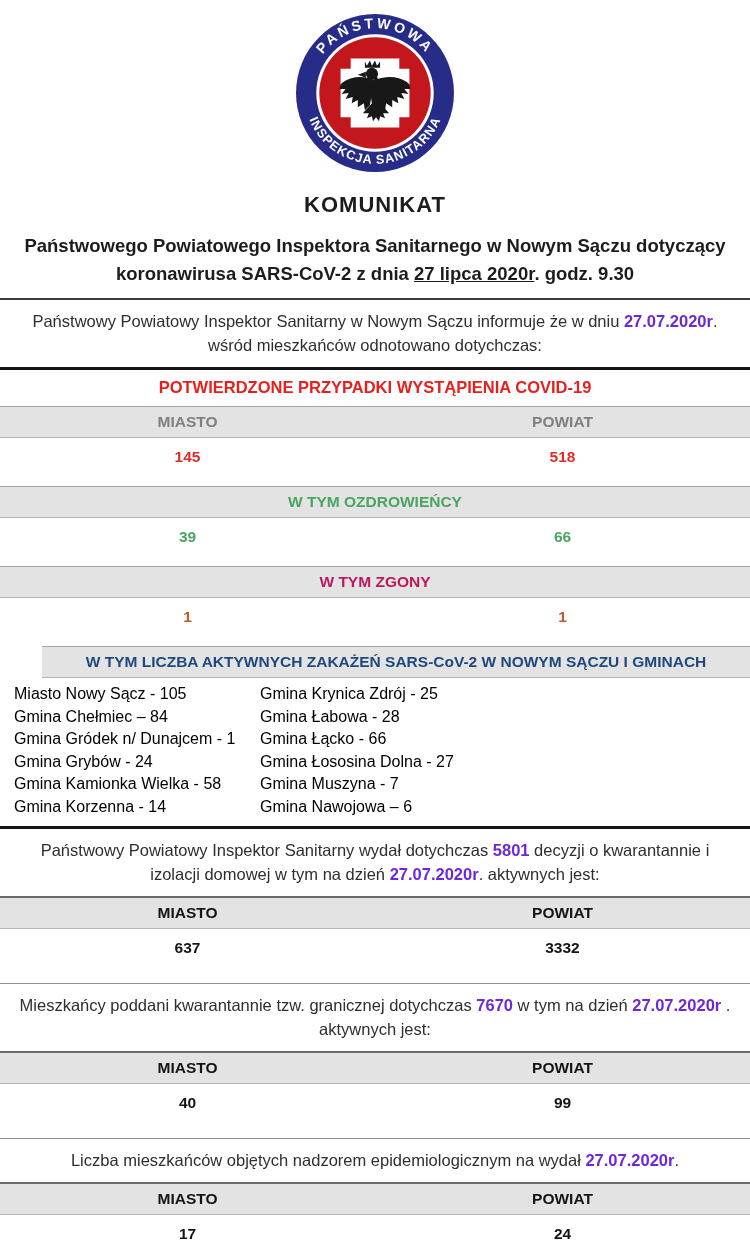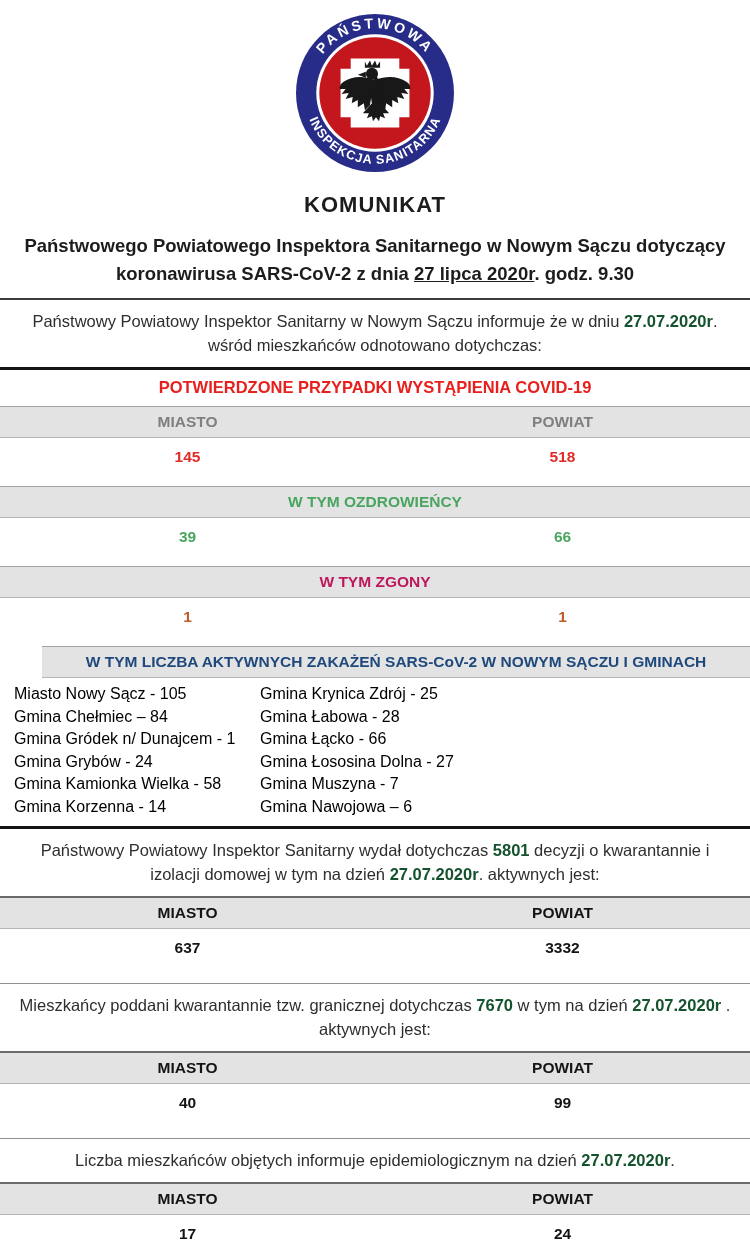--- a/index.html
+++ b/index.html
@@ -21,21 +21,21 @@
   .subtitle .u{text-decoration:underline;}
   
   .rule-md{border:none;border-top:2px solid #3c3c3c;margin:8px 0 0 0;}
   .rule-thick{border:none;border-top:3px solid #141414;margin:0;}
   .rule-thin{border:none;border-top:1px solid #8f8f8f;margin:0;}
   
   .para{
     text-align:center;font-size:16.5px;line-height:24px;color:#2e2e2e;
     margin:0;padding:9px 14px 10px 14px;
   }
-  .para b{color:#14532d;}
+  .para b{color:#6d28d9;}
   
   .head-red{
     text-align:center;font-size:16.5px;font-weight:700;color:#e8201d;
     padding:8px 0 9px 0;
   }
   
   .band{
     background:#e3e3e3;border-top:1px solid #a3a3a3;border-bottom:1px solid #b5b5b5;
     display:flex;padding:6px 0;font-size:15.5px;font-weight:700;
   }
@@ -181,21 +181,21 @@
     <span class="cell">POWIAT</span>
   </div>
   <div class="vals c-black">
     <span class="cell">40</span>
     <span class="cell">99</span>
   </div>
 
   <div class="spacer-sm"></div>
   <hr class="rule-thin">
 
-  <p class="para"><span>Liczba mieszkańców objętych informuje epidemiologicznym na dzień </span><b>27.07.2020r</b><span>.</span></p>
+  <p class="para"><span>Liczba mieszkańców objętych nadzorem epidemiologicznym na wydał </span><b>27.07.2020r</b><span>.</span></p>
 
   <div class="band dark-top hdr-black">
     <span class="cell">MIASTO</span>
     <span class="cell">POWIAT</span>
   </div>
   <div class="vals c-black">
     <span class="cell">17</span>
     <span class="cell">24</span>
   </div>
 

